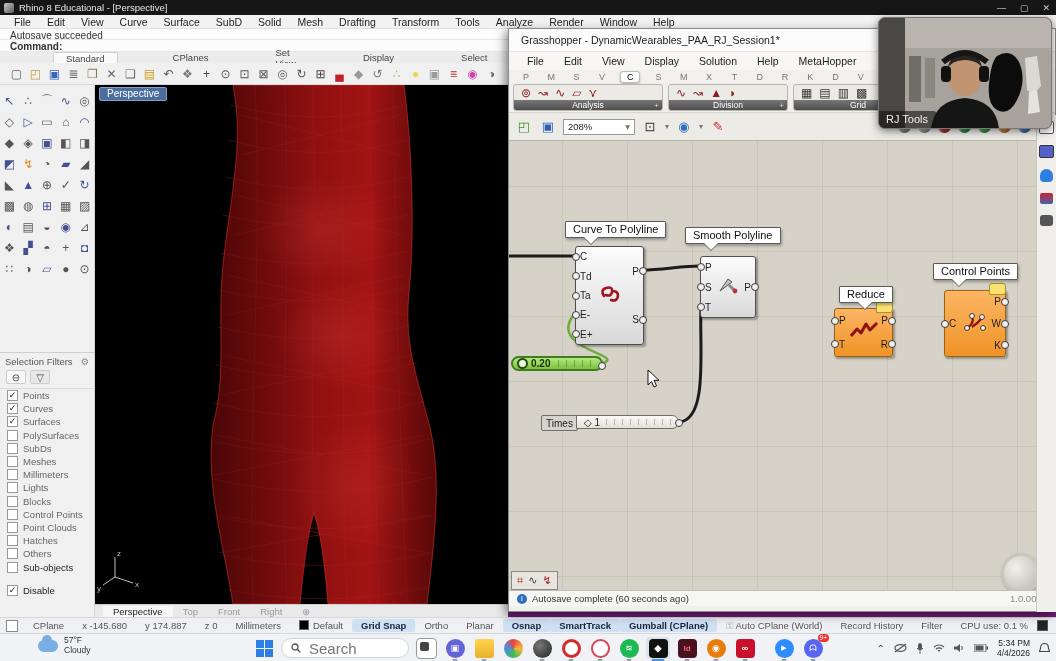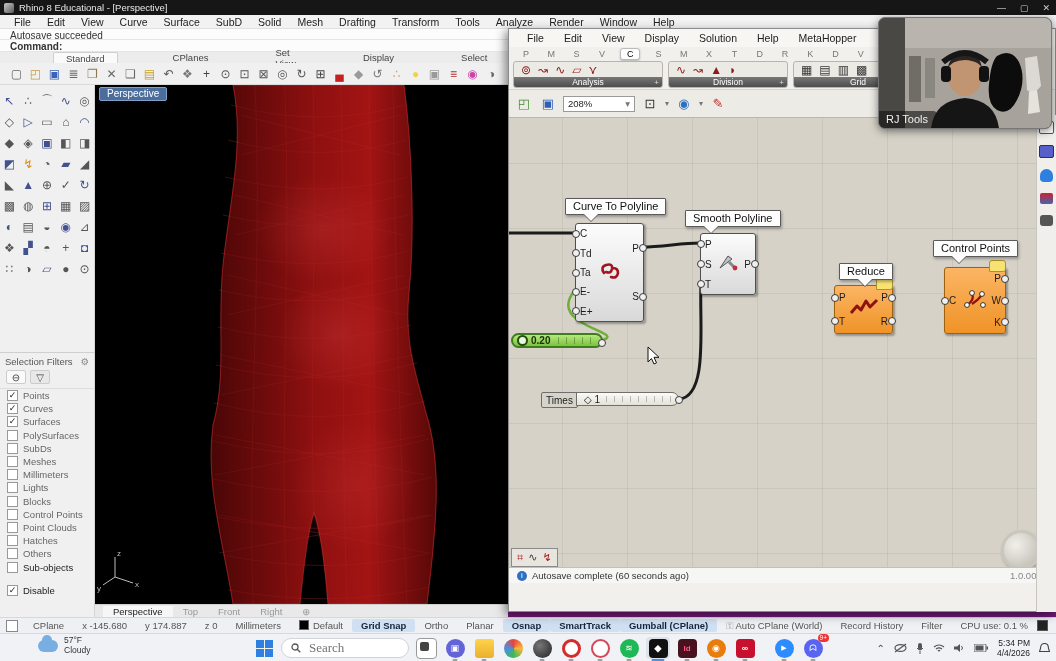--- a/index.html
+++ b/index.html
@@ -134,21 +134,21 @@
   .tb-cloud::before{content:"";position:absolute;left:4px;top:-5px;width:10px;height:10px;border-radius:50%;background:#79aee3;}
   .tb-center{position:absolute;left:252px;top:2px;display:flex;align-items:center;gap:5px;height:24px;}
   .tb-app{width:24px;height:22px;border-radius:4px;display:flex;align-items:center;justify-content:center;position:relative;}
   .tb-app .dot{position:absolute;bottom:-2px;left:50%;transform:translateX(-50%);width:5px;height:2px;border-radius:1px;background:#9aa0a6;}
   .tb-app.active{background:#dde3ea;}
   .tb-app.active .dot{width:13px;background:#4d8fe0;}
   .win-logo{display:grid;grid-template-columns:8px 8px;grid-template-rows:8px 8px;gap:1px;}
   .win-logo div{background:#2d7fe0;}
   .tb-search{width:128px;height:20px;background:#fff;border:1px solid #d0d3d8;border-radius:11px;display:flex;
     align-items:center;gap:6px;padding-left:9px;box-sizing:border-box;}
-  .tb-search input{border:none;outline:none;font-size:13px;width:85px;font-family:Liberation Serif, serif;background:transparent;color:#333;}
+  .tb-search input{border:none;outline:none;font-size:15px;width:85px;font-family:Liberation Sans, sans-serif;background:transparent;color:#333;}
   .circle-ic{width:19px;height:19px;border-radius:50%;display:flex;align-items:center;justify-content:center;color:#fff;font-size:9px;}
   .sq-ic{width:19px;height:19px;border-radius:4px;display:flex;align-items:center;justify-content:center;color:#fff;font-size:9px;font-weight:bold;}
   .badge{position:absolute;top:-3px;right:-4px;background:#e33;color:#fff;font-size:6.5px;border-radius:6px;padding:0 2px;line-height:8px;}
   .tb-right{position:absolute;right:6px;top:0;height:28px;display:flex;align-items:center;gap:9px;color:#444;}
   .tb-clock{font-size:8.5px;text-align:right;line-height:1.2;color:#222;}
   .trayglyph{font-size:10px;color:#444;}
 </style>
 </head>
 <body>
 
@@ -437,20 +437,23 @@
       <span class="stitem on">SmartTrack</span>
       <span class="stitem on">Gumball (CPlane)</span>
       <span class="stitem"><span style="color: rgb(153, 153, 153);">⚿ </span>Auto CPlane (World)</span>
       <span class="stitem">Record History</span>
       <span class="stitem">Filter</span>
       <span class="stitem">CPU use: 0.1 %</span>
     </div>
   <span class="st-endbox" style="top:620px;"></span>
 
   <div class="gh-window">
+    <div class="gh-titlebar">
+      <span>Grasshopper - DynamicWearables_PAA_RJ_Session1*</span>
+    </div>
     <div class="gh-menubar" id="gh-menus">
         <span class="ghmenu">File</span>
         <span class="ghmenu">Edit</span>
         <span class="ghmenu">View</span>
         <span class="ghmenu">Display</span>
         <span class="ghmenu">Solution</span>
         <span class="ghmenu">Help</span>
         <span class="ghmenu">MetaHopper</span>
       </div>
     <div class="gh-letters" id="gh-letters">
@@ -589,21 +592,21 @@
               <path d="M7,14 q-4,-6 2,-8 q7,-2 6,4 q-1,5 -6,3 M14,18 q6,2 7,-4 q0,-5 -5,-5" stroke="#a01420" stroke-width="2.6" fill="none" stroke-linecap="round"></path>
             </svg></div>
           <span class="stub" style="left: -4px; top: 5.7px;"></span>
           <span class="stub" style="left: -4px; top: 25.1px;"></span>
           <span class="stub" style="left: -4px; top: 44.5px;"></span>
           <span class="stub" style="left: -4px; top: 63.9px;"></span>
           <span class="stub" style="left: -4px; top: 83.3px;"></span>
           <span class="stub" style="right: -4px; top: 20.25px;"></span>
           <span class="stub" style="right: -4px; top: 68.75px;"></span>
         </div>
-        <div class="gh-tip" style="left: 176px; top: 92px;">Smooth Polyline</div>
+        <div class="gh-tip" style="left: 176px; top: 86px;">Smooth Polyline</div>
         <div class="gh-comp" style="left: 191px; top: 115px; width: 54px; height: 60px;">
           <div class="gh-ports in">
             <span>P</span>
             <span>S</span>
             <span>T</span>
           </div>
           <div class="gh-ports out">
             <span>P</span>
           </div>
           <div class="gh-cicon"><svg width="24" height="22">

